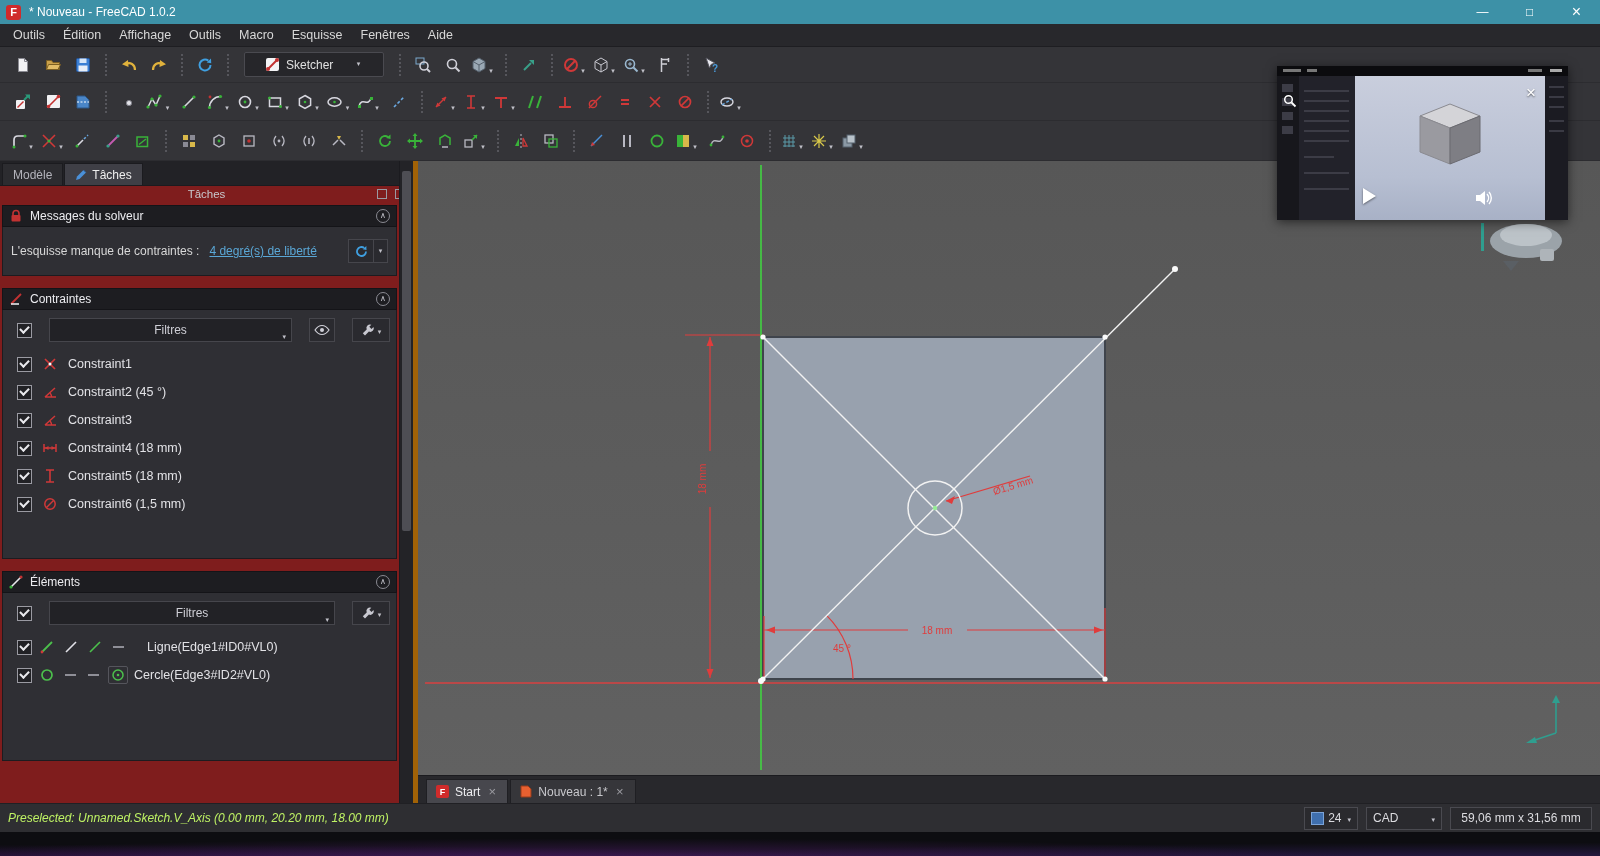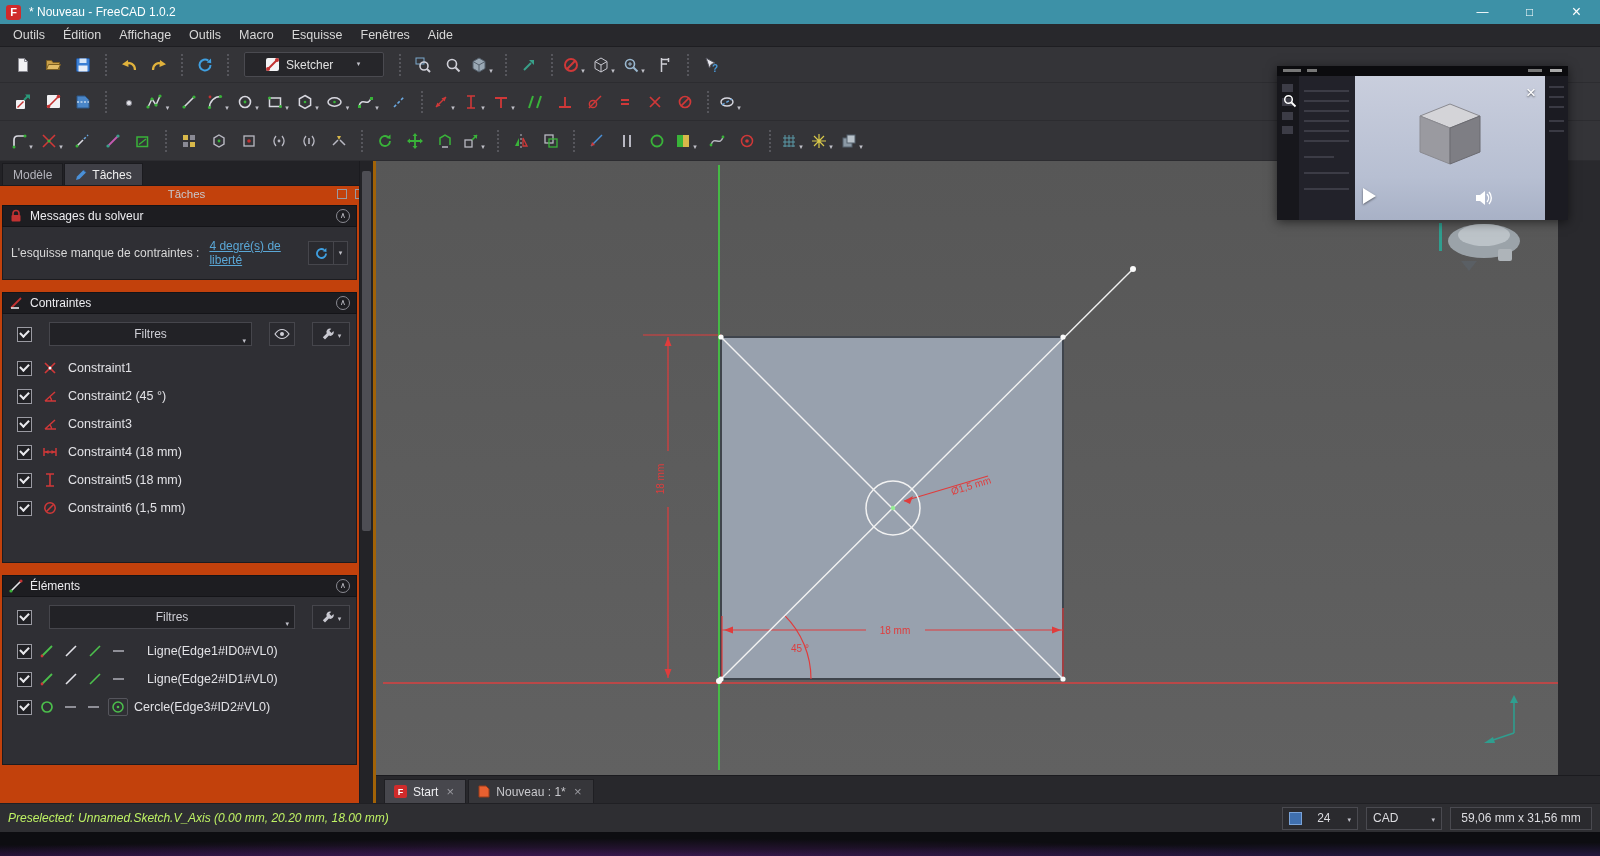--- a/index.html
+++ b/index.html
@@ -27,21 +27,21 @@
 .caret{width:9px;align-self:stretch;display:flex;align-items:flex-end;justify-content:center;padding-bottom:5px;}
 .caret::after{content:"▾";font-size:7px;color:#c0c0c8;line-height:1;}
 .tsep{height:22px;margin:0 7px;border-left:2px dotted #56565c;}
 .combo{display:flex;align-items:center;background:#26262a;border:1px solid #4a4a50;border-radius:2px;height:25px;}
 .wb-combo{width:140px;padding:0 20px;margin:0 8px;gap:6px;}
 .wb-combo .lbl{flex:1;font-size:12px;color:#e0e0e0;}
 .combo .caret{padding-bottom:9px}
 
 
 .workarea{position:absolute;top:161px;left:0;right:0;bottom:53px;display:flex;}
-.leftcol{width:376px;position:relative;background:#c2410c;border-right:3px solid #a16207;}
+.leftcol{width:418px;position:relative;background:#7f1d1d;border-right:5px solid #a16207;}
 .viewcol{flex:1;display:flex;flex-direction:column;position:relative;min-width:0;}
 .canvas{flex:1;position:relative;overflow:hidden;}
 .canvas svg{position:absolute;left:0;top:0;}
 
 
 .dock-tabs{height:25px;background:#222226;display:flex;align-items:flex-end;padding-left:2px;gap:1px;border-bottom:1px solid #1b1b1f;}
 .dtab{height:22px;padding:0 10px;display:flex;align-items:center;gap:5px;background:#2c2c30;color:#b4b4bc;font-size:12px;border:1px solid #1b1b1f;border-bottom:none;}
 .dtab.active{background:#3f3f46;color:#eee;}
 .panel-top{height:17px;position:relative;text-align:center;color:#c8c8cc;font-size:11.5px;line-height:17px;}
 .ptool{position:absolute;top:3px;width:10px;height:10px;border:1px solid #9a9aa2;}
@@ -91,21 +91,21 @@
 .mtab{height:24px;padding:0 9px;display:flex;align-items:center;gap:6px;font-size:12px;color:#c8c8cc;background:#36363a;border:1px solid #1f1f23;border-bottom:none;}
 .mtab.active{background:#47474d;color:#efeff2;}
 .mtab-logo{width:13px;height:13px;background:#d02b2b;border-radius:2px;display:inline-flex;align-items:center;justify-content:center;color:#fff;font-size:9px;font-weight:bold;}
 .xbtn{width:12px;text-align:center;color:#9a9aa0;}
 .xbtn::after{content:"×";font-size:13px;line-height:1;}
 
 
 .statusbar{position:absolute;left:0;right:0;bottom:24px;height:29px;background:#2e2e32;border-top:1px solid #202024;display:flex;align-items:center;padding:0 8px;}
 .status-msg{color:#bef264;font-size:12px;flex:1;font-style:italic;}
 .status-right{display:flex;align-items:center;gap:8px;}
-.st-combo{height:23px;background:#2a2a2e;border:1px solid #4a4a50;display:flex;align-items:center;padding:0 6px;gap:15px;color:#dcdce0;}
+.st-combo{height:23px;background:#2a2a2e;border:1px solid #4a4a50;display:flex;align-items:center;padding:0 6px;gap:4px;color:#dcdce0;}
 .grid-swatch{width:13px;height:13px;background:#3f6fae;border:1px solid #7aa3d8;display:inline-block;}
 .st-caret{margin-left:2px}
 .st-caret::after{content:"▾";font-size:7px;color:#c0c0c8;}
 .dim-box{height:23px;min-width:142px;background:#2a2a2e;border:1px solid #4a4a50;display:flex;align-items:center;justify-content:center;padding:0 8px;color:#dcdce0;font-size:12px;}
 
 
 .bottom-strip{position:absolute;left:0;right:0;bottom:0;height:24px;
 background:radial-gradient(ellipse at 38% 120%, rgba(120,40,160,.45), transparent 55%),
 radial-gradient(ellipse at 97% 120%, rgba(90,50,170,.4), transparent 45%),
 radial-gradient(ellipse at 2% 120%, rgba(90,30,140,.35), transparent 40%),#0d0d11;}
@@ -791,41 +791,20 @@
                     <path d="M3 13L13 3" stroke="#4cc04c" stroke-width="1.6"></path>
                   </svg>
                 </span>
               <span class="edash"></span>
               <span class="lbl">Ligne(Edge1#ID0#VL0)</span>
             </div>
             <div class="list-row">
               <span class="cb"></span>
               <span class="eicon">
                   <svg width="16" height="16">
-                    <path d="M3 13L13 3" stroke="#4cc04c" stroke-width="1.8"></path>
-                    <circle cx="3" cy="13" r="1.4" fill="#d03838"></circle>
-                  </svg>
-                </span>
-              <span class="eicon">
-                  <svg width="16" height="16">
-                    <path d="M3 13L13 3" stroke="#e2e2e8" stroke-width="1.6"></path>
-                  </svg>
-                </span>
-              <span class="eicon">
-                  <svg width="16" height="16">
-                    <path d="M3 13L13 3" stroke="#4cc04c" stroke-width="1.6"></path>
-                  </svg>
-                </span>
-              <span class="edash"></span>
-              <span class="lbl">Ligne(Edge2#ID1#VL0)</span>
-            </div>
-            <div class="list-row">
-              <span class="cb"></span>
-              <span class="eicon">
-                  <svg width="16" height="16">
                     <circle cx="8" cy="8" r="5" fill="none" stroke="#4cc04c" stroke-width="1.7"></circle>
                   </svg>
                 </span>
               <span class="edash"></span>
               <span class="edash"></span>
               <span class="eicon boxed">
                   <svg width="16" height="16">
                     <circle cx="8" cy="8" r="5" fill="none" stroke="#4cc04c" stroke-width="1.5"></circle>
                     <circle cx="8" cy="8" r="1.3" fill="#4cc04c"></circle>
                   </svg>

